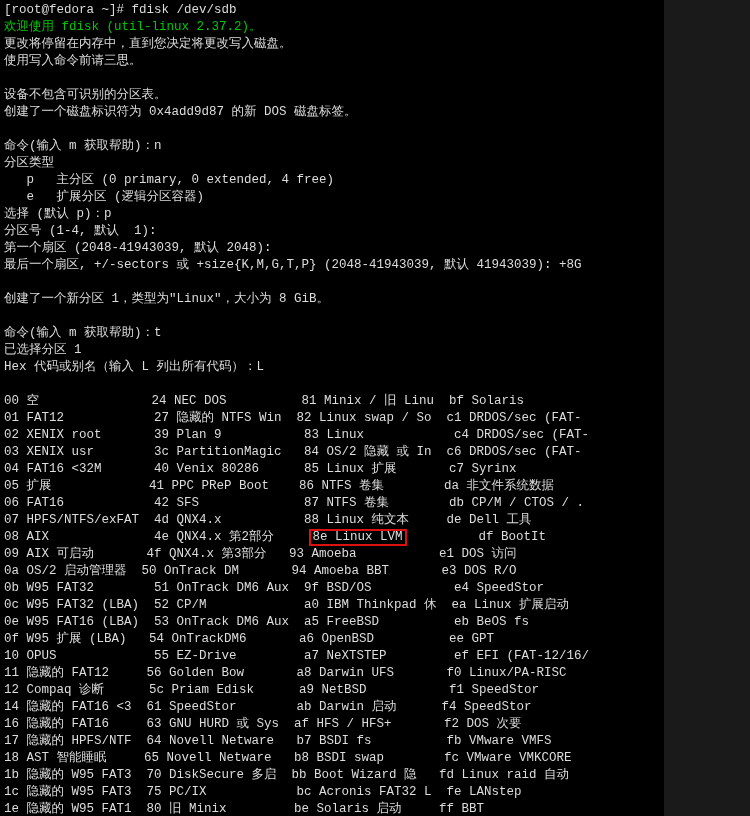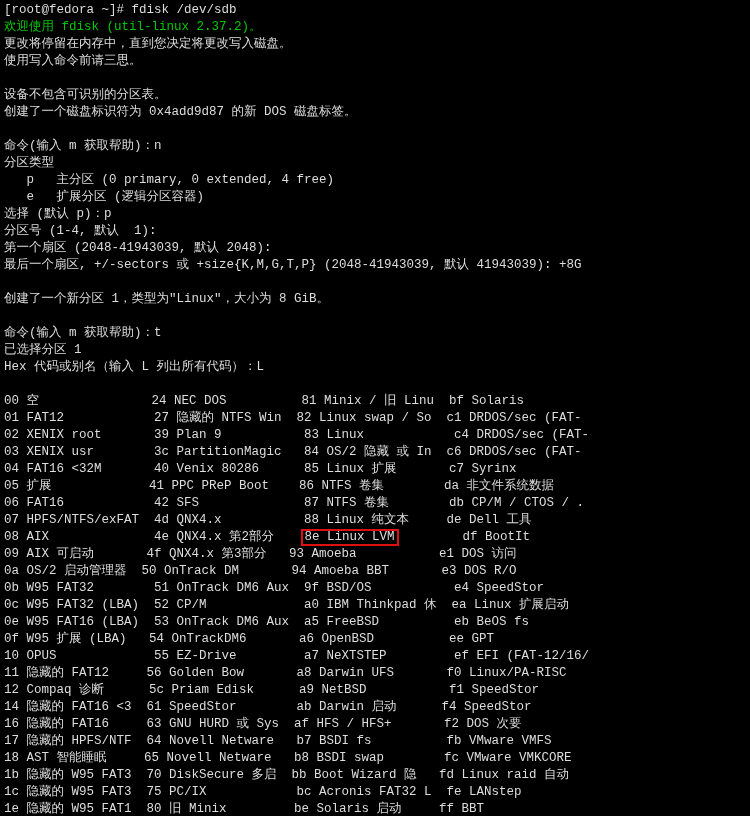--- a/index.html
+++ b/index.html
@@ -1,25 +1,25 @@
 <!DOCTYPE html>
 <html><head>
 <meta charset="utf-8">
 <style>
   html,body{margin:0;padding:0;background:#1a1a1a;}
   .term{
-    width:750px;height:816px;background:#000;color:#ddd;
+    width:664px;height:816px;background:#000;color:#ddd;
     font-family:"Courier New",monospace;font-size:12.5px;line-height:17px;
     white-space:pre;overflow:hidden;box-sizing:border-box;
     padding:2px 16px 0 4px;
   }
   .green{color:#00c800;}
   .highlight{
     border:2px solid #d11;display:inline-block;line-height:13px;
-    padding:0 2px;margin:-2px 4px;
+    padding:0 2px;margin:-2px 12px;
   }
 </style>
 </head>
 <body>
 
 <div class="term"><span>[root@fedora ~]# fdisk /dev/sdb</span>
 <span class="green">欢迎使用 fdisk (util-linux 2.37.2)。</span>
 <span>更改将停留在内存中，直到您决定将更改写入磁盘。</span>
 <span>使用写入命令前请三思。</span>
 

